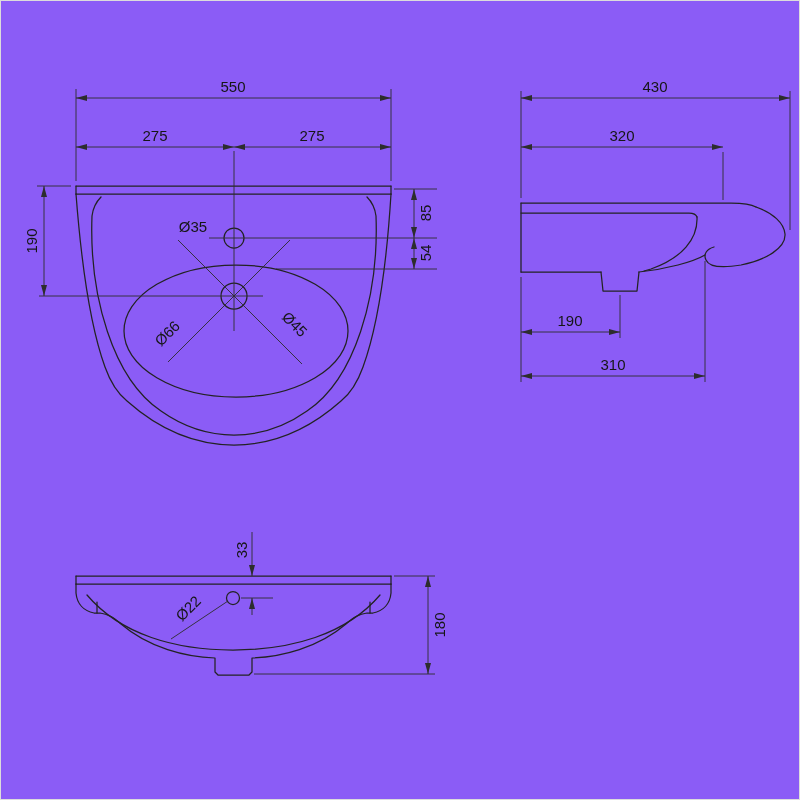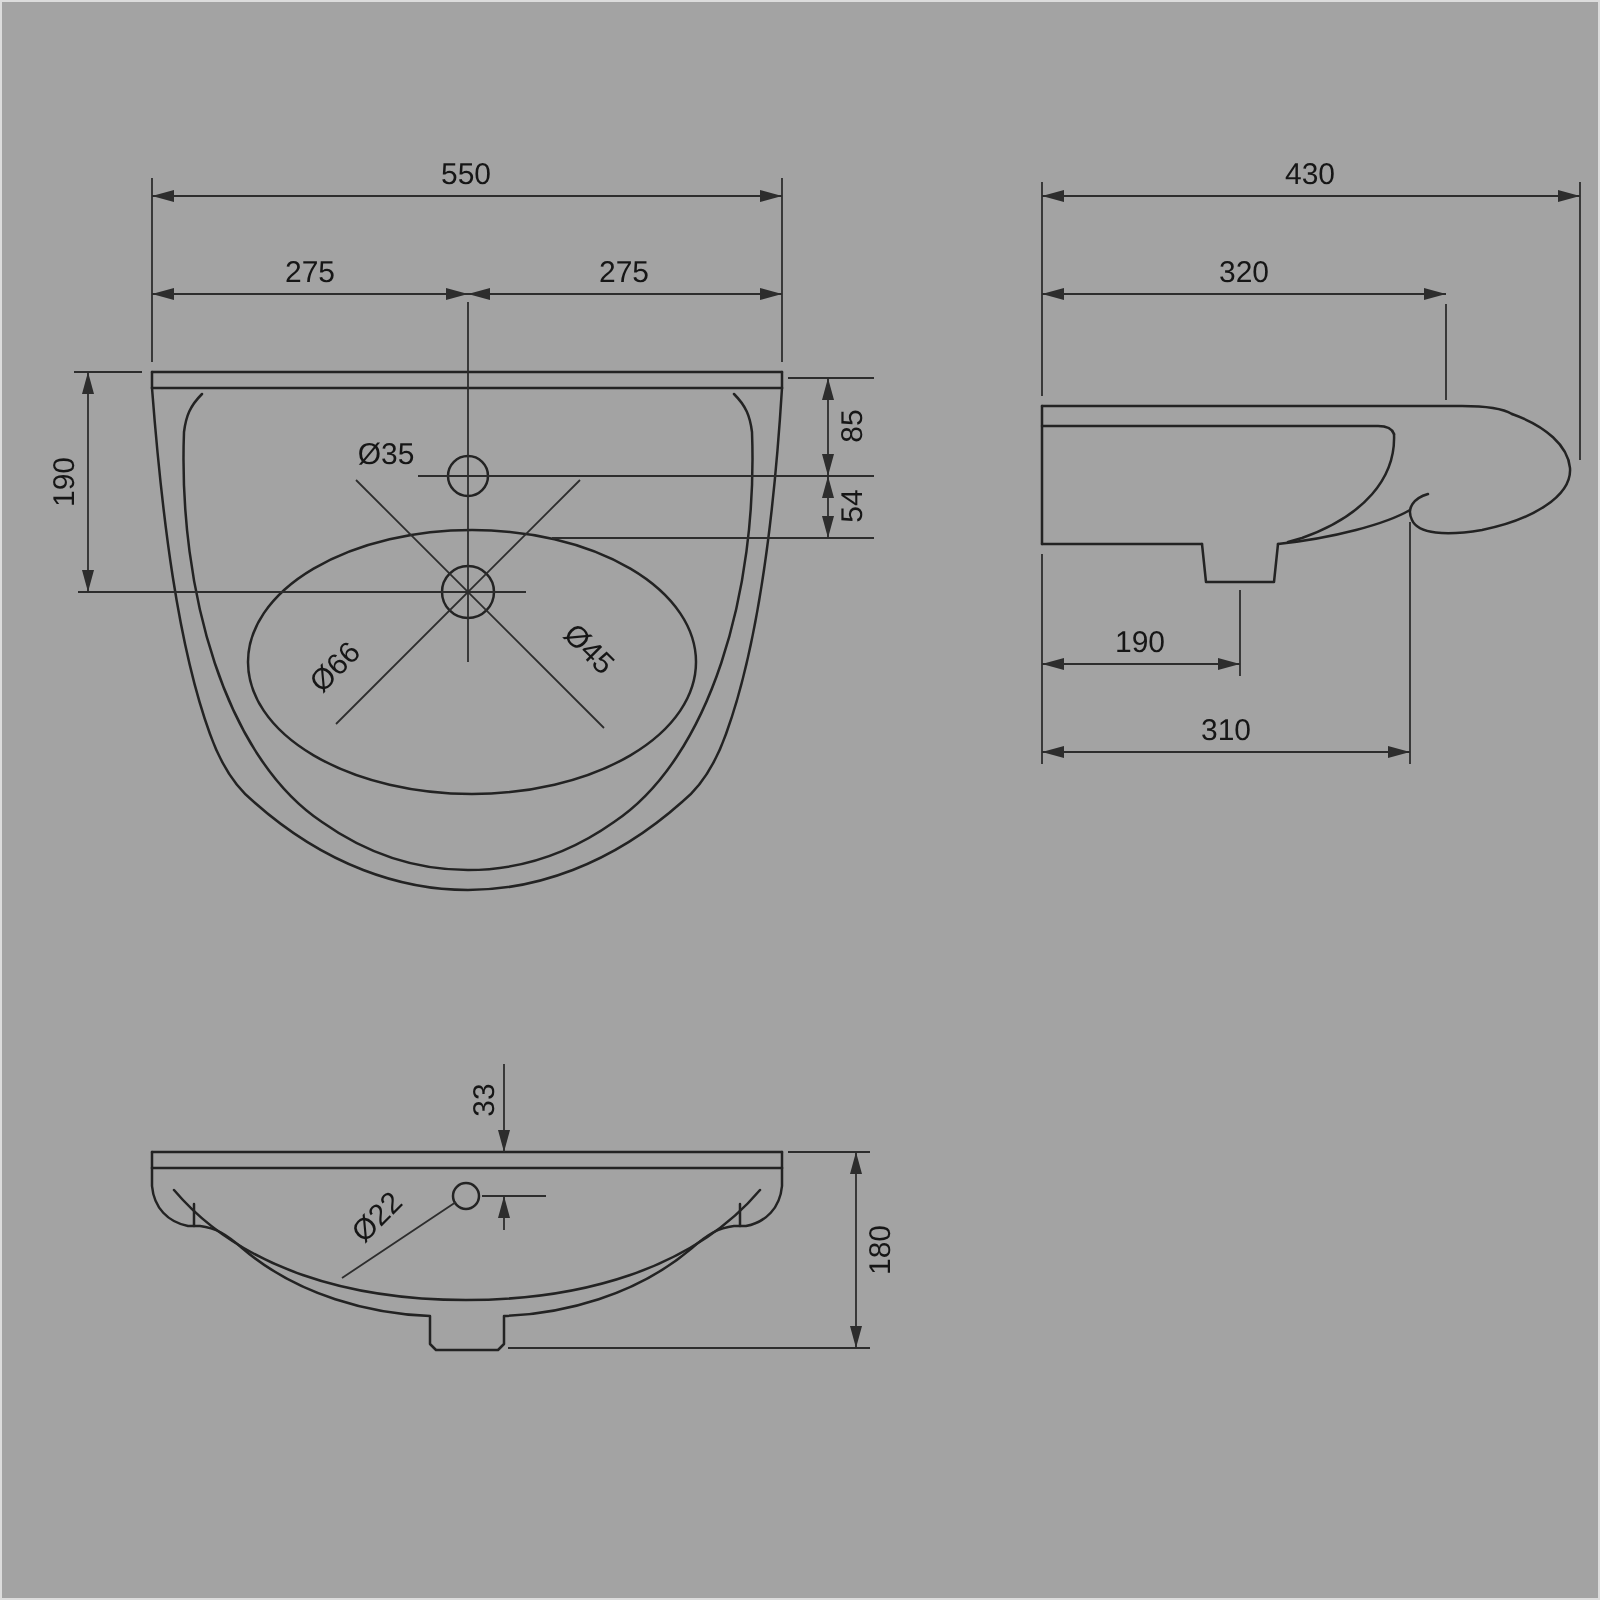--- a/index.html
+++ b/index.html
@@ -1,19 +1,19 @@
 <!DOCTYPE html>
 <html><head>
 <meta charset="utf-8">
 <style>
   html,body{margin:0;padding:0;background:#ffffff;}
   .canvas{
     position:relative;
     width:800px;height:800px;
-    background:#a3a3a3;
+    background:#8b5cf6;
     border:1px solid #dcdcdc;
     box-sizing:border-box;
     font-family:"Liberation Sans", sans-serif;
   }
   svg{position:absolute;left:0;top:0;}
   .outline{fill:none;stroke:#232323;stroke-width:1.25;stroke-linecap:round;stroke-linejoin:round;}
   .dim{fill:none;stroke:#2d2d2d;stroke-width:0.9;}
   .arrow{fill:#2d2d2d;stroke:none;}
   text{font-family:"Liberation Sans", sans-serif;font-size:15px;fill:#161616;stroke:none;}
 </style>

